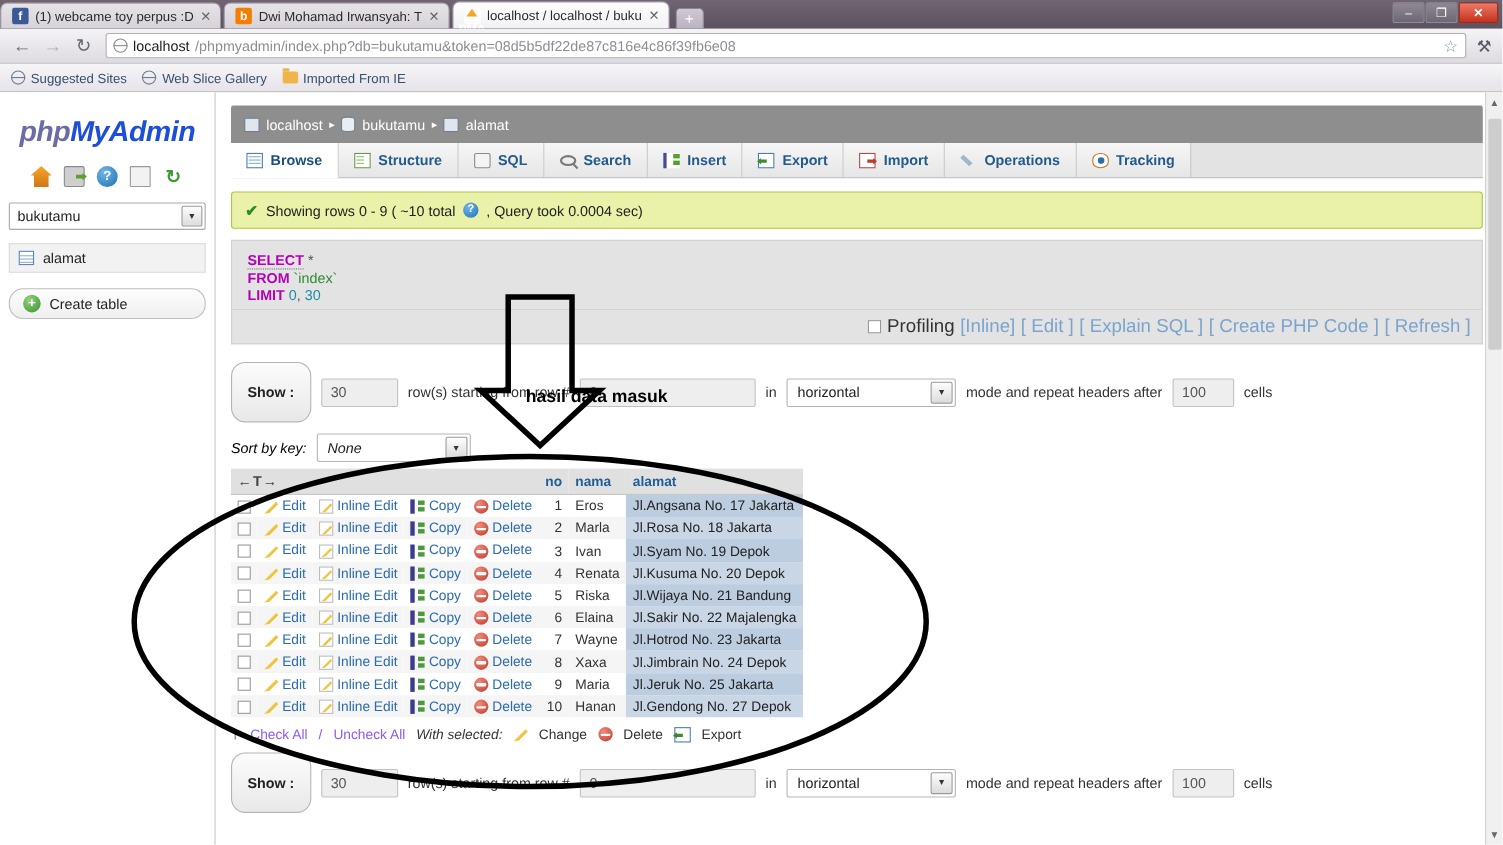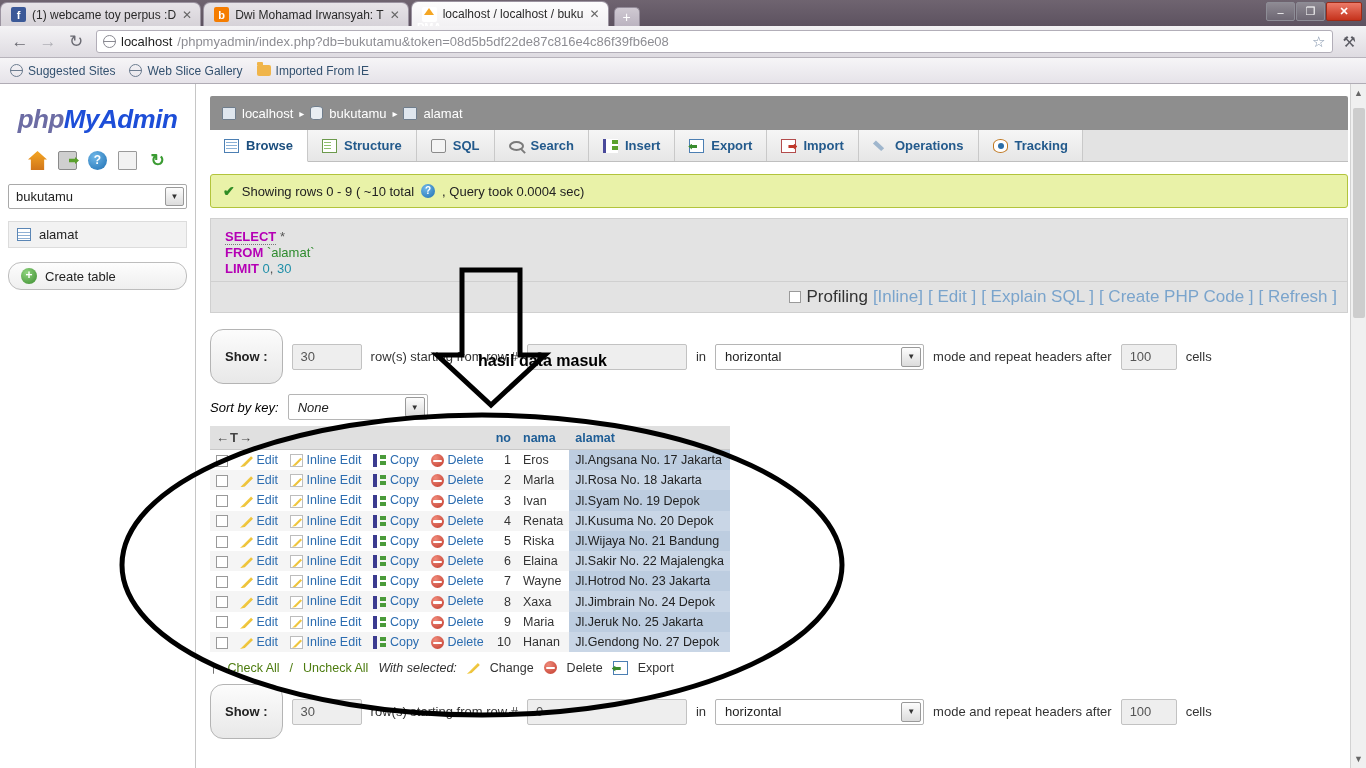--- a/index.html
+++ b/index.html
@@ -148,21 +148,21 @@
     padding:5px 10px; color:#333; }
   #profrow .lk{ color:#7aa4cc; }
   .cbox{ width:12px;height:12px;border:1px solid #9a9a9a;background:#fff;display:inline-block;}
 
   .showrow { display:flex; align-items:center; gap:9px; font-size:13px; color:#333; margin-top:16px; }
   .btn-show { border:1px solid #b4b4b4; border-radius:13px; padding:19px 14px; font-weight:bold;
     font-size:13px; background:linear-gradient(#fcfcfc,#e8e8e8); color:#222;}
   .inp { border:1px solid #c2c2c2; border-radius:2px; background:#eeeeee; height:26px;
     padding:0 8px; font-size:13px; color:#555; display:flex; align-items:center; }
   .inp.w1{width:70px;} .inp.w2{width:160px;} .inp.w3{width:56px;}
-  .sel { border:1px solid #b5b5b5; border-radius:2px; background:#fff; height:26px; width:209px;
+  .sel { border:1px solid #b5b5b5; border-radius:2px; background:#fff; height:26px; width:154px;
     display:flex; align-items:center; padding:0 2px 0 9px; font-size:13px; color:#222; }
   .sel.small{ width:140px; }
   .sel .arrowbox{ margin-left:auto; width:20px;height:20px;border:1px solid #999;border-radius:2px;
     background:linear-gradient(#fdfdfd,#dcdcdc); display:flex;align-items:center;justify-content:center;font-size:8px;color:#333;}
   #sortrow { display:flex; align-items:center; gap:9px; font-size:13px; margin-top:10px;font-style:italic; }
   #options-link { color:#3a6ea5; font-size:13px; margin-top:6px; }
 
   
   #results { margin-top:6px; border-collapse:collapse; font-size:12.5px; }
   #results th { background:#e0e0e0; color:#1f5e96; font-weight:bold; padding:4px 6px; text-align:left;
@@ -182,21 +182,21 @@
     background:linear-gradient(135deg,#f7d24a 40%,#d9a41e);clip-path:polygon(0 100%,22% 78%,85% 15%,100% 30%,37% 93%);}
   .ico-copy{display:inline-block;width:13px;height:13px;position:relative;vertical-align:middle;}
   .ico-copy:before{content:"";position:absolute;left:0;top:0;width:4px;height:13px;background:#3b3b8f;}
   .ico-copy:after{content:"";position:absolute;right:0;top:1px;width:6px;height:4px;background:#4a9b3a;box-shadow:0 6px 0 #4a9b3a;}
   .ico-del{display:inline-block;width:13px;height:13px;border-radius:50%;
     background:radial-gradient(circle at 35% 30%,#f08a7a,#c0392b);position:relative;vertical-align:middle;}
   .ico-del:after{content:"";position:absolute;left:2px;top:5.5px;width:9px;height:2.5px;background:#fff;border-radius:1px;}
   .sortico{ color:#444; font-size:13px; letter-spacing:1px;}
 
   #bottomacts { display:flex; align-items:center; gap:10px; font-size:12.5px; margin-top:7px; color:#333;}
-  #bottomacts .lk{ color:#4d7c0f;text-align:right; }
+  #bottomacts .lk{ color:#8b5cf6;text-align:right; }
   .arrow-up{ color:#222; font-size:15px; }
   .it{ font-style:italic; }
 
   
   #overlay { position:absolute; inset:0; pointer-events:none; }
   #anno-label { position:absolute; left:478px; top:352px; font-size:16px; font-weight:bold; color:#000; }
 
   
   #vscroll { position:absolute; right:0; top:84px; bottom:0; width:16px; background:#f0f0f0; border-left:1px solid #d2d2d2;}
   #vscroll .thumb{ position:absolute; top:24px; left:2px; width:12px; height:210px; background:#cdcdcd; border-radius:2px;}
@@ -352,21 +352,21 @@
       <span>Showing rows 0 - 9 ( ~10 total</span>
       <span class="q-ico">?</span>
       <span>, Query took 0.0004 sec)</span>
     </div>
 
     <div id="sqlbox">
       <div id="sqltext">
         <span class="kw kw-u">SELECT</span>
         <span class="star-s">*</span><br>
         <span class="kw">FROM</span>
-        <span class="str">`alamat`</span><br>
+        <span class="str">`index`</span><br>
         <span class="kw">LIMIT</span>
         <span class="num">0</span><span class="star-s">,</span>
         <span class="num">30</span>
       </div>
     </div>
 
     <div id="profrow">
       <span class="cbox"></span>
       <span>Profiling</span>
       <span class="lk">[Inline]</span>

